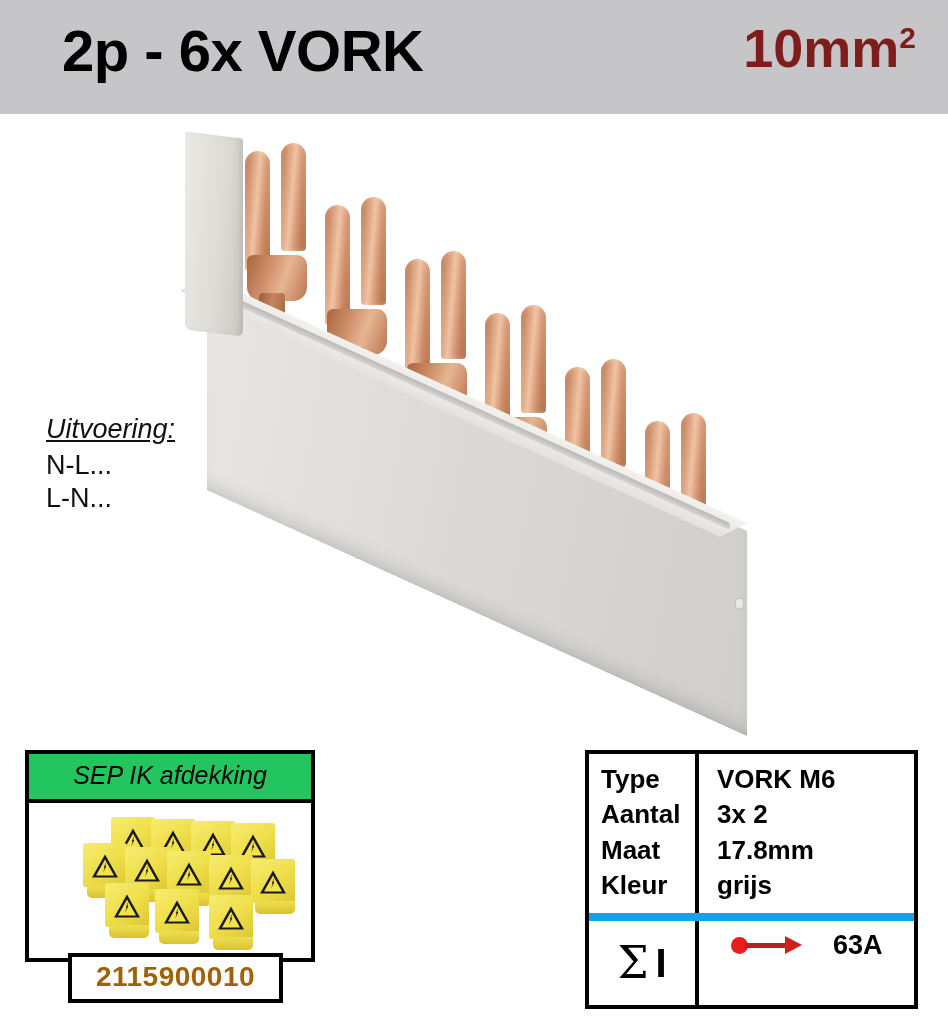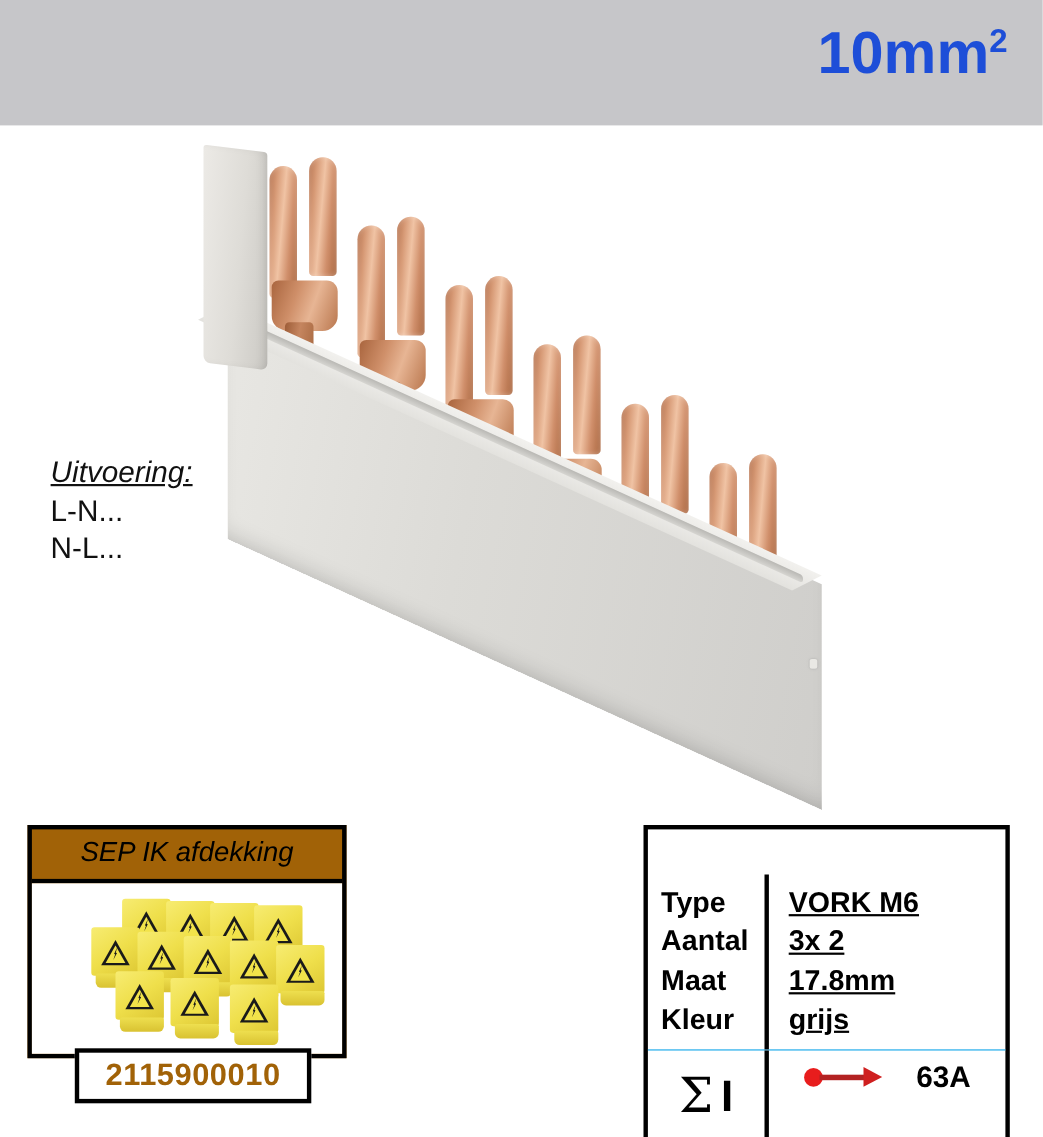--- a/index.html
+++ b/index.html
@@ -29,21 +29,21 @@
     font-weight: bold;
     color: #000;
     letter-spacing: -0.5px;
     white-space: nowrap;
   }
   #header-spec {
     position: absolute;
     right: 32px; top: 17px;
     font-size: 54px;
     font-weight: bold;
-    color: #1d4ed8;
+    color: #7f1d1d;
     white-space: nowrap;
   }
   #header-spec .sup {
     font-size: 30px;
     vertical-align: super;
     line-height: 0;
   }
 
   
   #uitvoering-block {
@@ -152,21 +152,21 @@
     border-radius: 4px;
     background: linear-gradient(100deg, #9d5c37 0%, #c5855f 45%, #a76840 100%);
   }
 
   
   #sep-box {
     position: absolute;
     left: 25px; top: 750px;
     width: 290px;
     border: 4px solid #000;
-    background: #a16207;
+    background: #22c55e;
     box-sizing: border-box;
   }
   #sep-title {
     text-align: center;
     font-size: 25px;
     font-style: italic;
     padding: 7px 0 9px;
     border-bottom: 4px solid #000;
     color: #000;
     white-space: nowrap;
@@ -238,34 +238,32 @@
   #spec-table {
     position: absolute;
     left: 585px; top: 750px;
     width: 333px;
     border: 4px solid #000;
     background: #fff;
     box-sizing: border-box;
   }
   #spec-rows {
     display: flex;
-    border-bottom: 1px solid #0ea5e9;
-    margin-top: 41px;
+    border-bottom: 8px solid #0ea5e9;
   }
   #spec-labels {
     width: 110px;
     border-right: 4px solid #000;
     padding: 8px 0 10px 12px;
     box-sizing: border-box;
   }
   #spec-values {
     flex: 1;
     padding: 8px 16px 10px 18px;
     box-sizing: border-box;
-    text-decoration: underline;
   }
   .spec-label, .spec-value {
     font-size: 26px;
     font-weight: bold;
     line-height: 1.36;
     color: #000;
     white-space: nowrap;
   }
   #current-section {
     display: flex;
@@ -338,20 +336,21 @@
     font-weight: bold;
     color: #000;
     margin-left: 10px;
     white-space: nowrap;
   }
 </style>
 </head>
 <body>
 
 <div id="header-band">
+  <div id="header-title">2p - 6x VORK</div>
   <div id="header-spec"><span>10mm</span><span class="sup">2</span></div>
 </div>
 
 <div id="product-photo">
   <div id="busbar-stage">
 
     <div class="fork" style="left:60px; top:8px;">
       <div class="prong prong-left" style="height:120px;"></div>
       <div class="prong prong-right" style="height:108px;"></div>
       <div class="fork-base" style="top:112px;"></div>
@@ -396,22 +395,22 @@
     <div class="bar-body" id="bar-front"></div>
     <div class="bar-body" id="bar-top"></div>
     <div id="bar-groove"></div>
     <div id="bar-endcap"></div>
     <div id="bar-endcap-dot"></div>
   </div>
 </div>
 
 <div id="uitvoering-block">
   <div id="uitvoering-heading">Uitvoering:</div>
+  <div class="uitvoering-line">N-L...</div>
   <div class="uitvoering-line">L-N...</div>
-  <div class="uitvoering-line">N-L...</div>
 </div>
 
 <div id="sep-box">
   <div id="sep-title">SEP IK afdekking</div>
   <div id="sep-image">
     <div class="cover" style="left:82px;  top:14px;">
         <span class="tri"></span>
         <span class="bolt"></span>
       </div>
     <div class="cover" style="left:122px; top:16px;">

